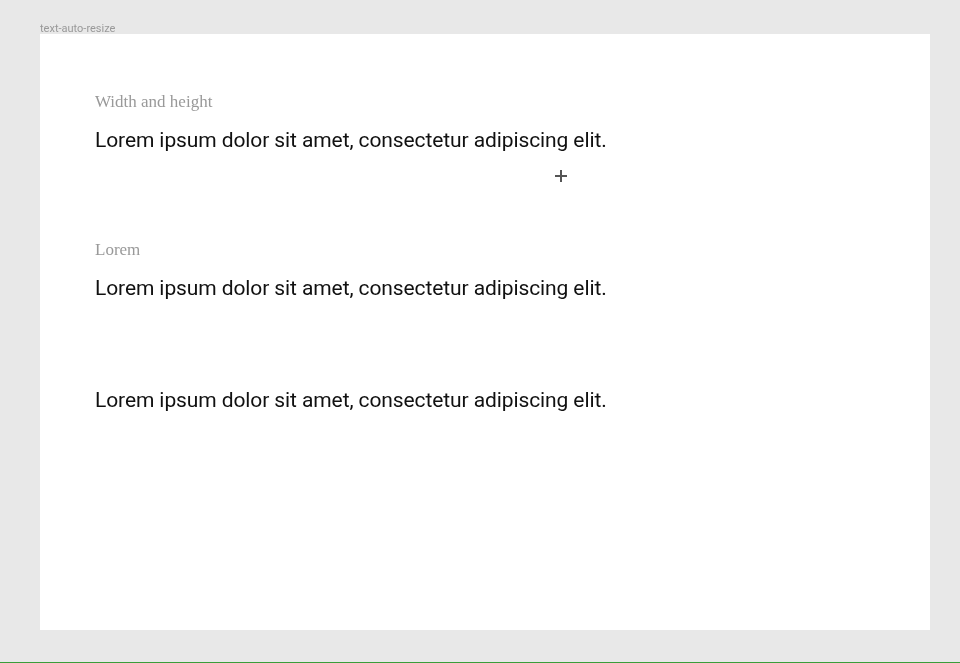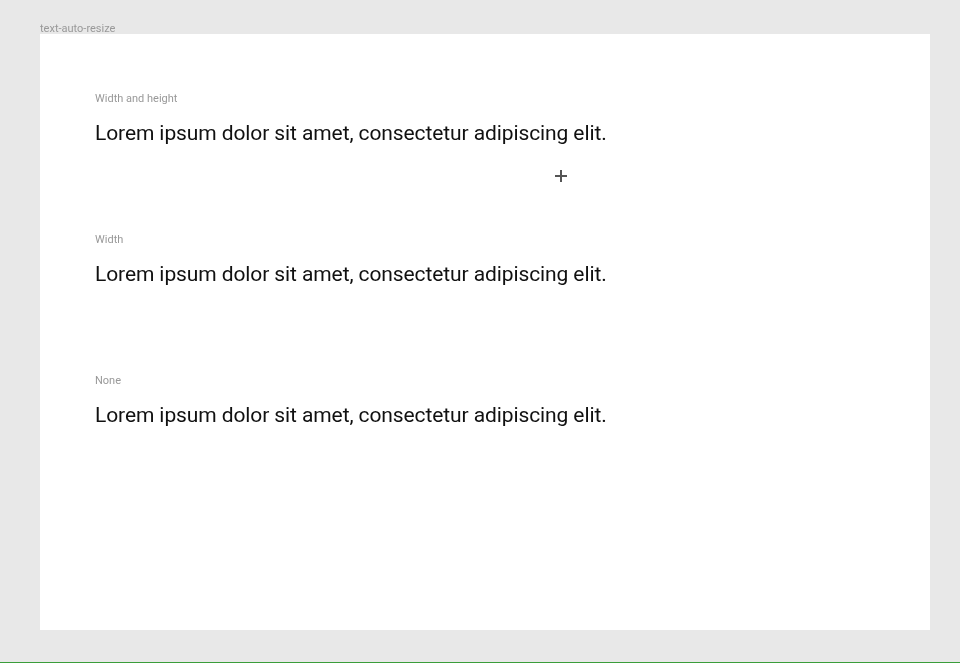--- a/index.html
+++ b/index.html
@@ -37,24 +37,25 @@
     
     .content {
       padding: 58px 55px;
     }
     
     .section {
       margin-bottom: 88px;
     }
     
     .section-label {
-      font-size: 11px;
+      font-size: 17px;
       color: #999;
       font-weight: 400;
       margin-bottom: 16px;
+      font-family: Liberation Serif, serif;
     }
     
     .section-text {
       font-size: 21px;
       color: #111;
       font-weight: 400;
       letter-spacing: -0.1px;
     }
     
     .cursor-cross {
@@ -103,26 +104,25 @@
 
 <div class="canvas">
   <div class="content">
 
     <div class="section">
       <div class="section-label">Width and height</div>
       <div class="section-text">Lorem ipsum dolor sit amet, consectetur adipiscing elit.</div>
     </div>
 
     <div class="section">
-      <div class="section-label">Width</div>
+      <div class="section-label">Lorem</div>
       <div class="section-text">Lorem ipsum dolor sit amet, consectetur adipiscing elit.</div>
     </div>
 
     <div class="section">
-      <div class="section-label">None</div>
       <div class="section-text">Lorem ipsum dolor sit amet, consectetur adipiscing elit.</div>
     </div>
 
   </div>
 </div>
 
 <div class="cursor-cross"></div>
 
 <div class="bottom-line"></div>
 

